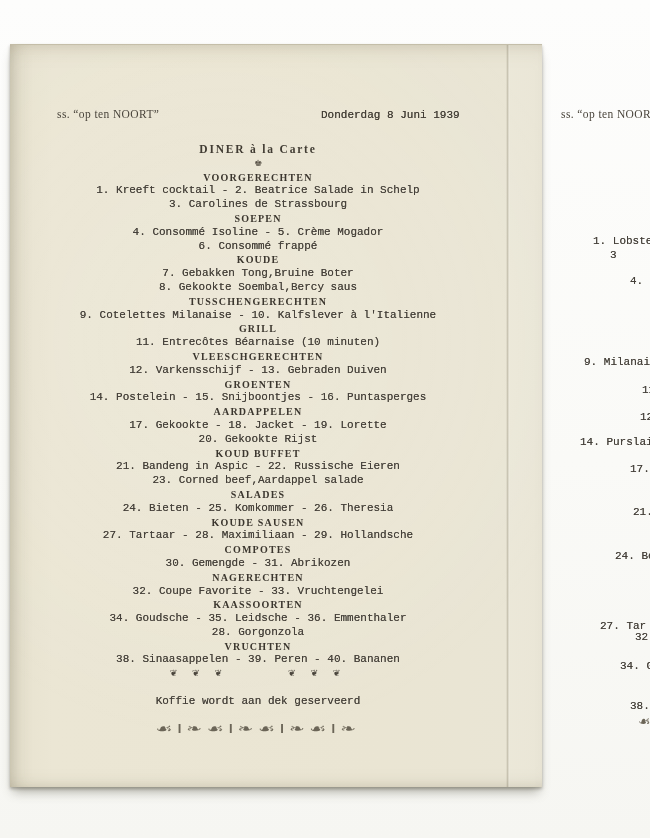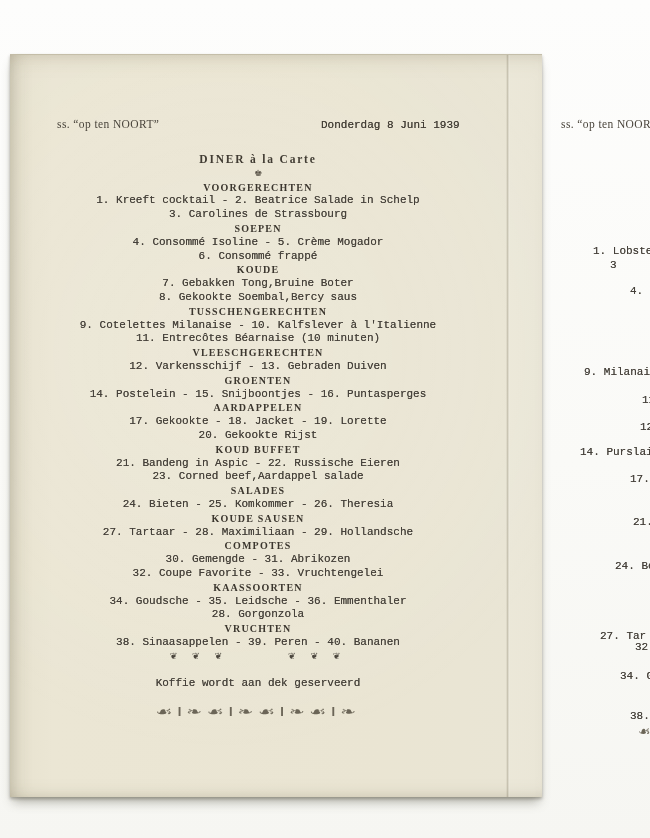--- a/index.html
+++ b/index.html
@@ -3,21 +3,21 @@
 <meta charset="utf-8">
 <style>
   html,body{margin:0;padding:0;}
   body{
     width:650px;height:838px;position:relative;overflow:hidden;
     background:linear-gradient(180deg,#fdfdfc 0%,#fafaf7 55%,#f6f6f2 100%);
     font-family:"Liberation Sans",sans-serif;
   }
   
   .paper{
-    position:absolute;left:10px;top:54px;width:532px;height:742px;
+    position:absolute;left:10px;top:44px;width:532px;height:742px;
     background:
       radial-gradient(120% 90% at 40% 40%, rgba(255,255,255,0.10), rgba(0,0,0,0) 60%),
       linear-gradient(90deg,#e7e2cf 0%,#ebe6d4 8%,#eae5d3 70%,#e9e5d5 100%);
     border-top:1px solid rgba(150,143,118,0.45);
     box-shadow:
       0 2px 3px rgba(95,92,76,0.45),
       0 8px 10px -3px rgba(100,98,85,0.45),
       inset 14px 0 20px -14px rgba(120,110,88,0.45),
       inset 0 16px 22px -18px rgba(150,140,115,0.40),
       inset 0 -14px 18px -16px rgba(140,132,105,0.35);
@@ -92,37 +92,39 @@
       <div class="ln t-item">1. Kreeft cocktail - 2. Beatrice Salade in Schelp</div>
       <div class="ln t-item">3. Carolines de Strassbourg</div>
       <div class="ln t-heading">SOEPEN</div>
       <div class="ln t-item">4. Consommé Isoline - 5. Crème Mogador</div>
       <div class="ln t-item">6. Consommé frappé</div>
       <div class="ln t-heading">KOUDE</div>
       <div class="ln t-item">7. Gebakken Tong,Bruine Boter</div>
       <div class="ln t-item">8. Gekookte Soembal,Bercy saus</div>
       <div class="ln t-heading">TUSSCHENGERECHTEN</div>
       <div class="ln t-item">9. Cotelettes Milanaise - 10. Kalfslever à l'Italienne</div>
+      <div class="ln t-heading">GRILL</div>
       <div class="ln t-item">11. Entrecôtes Béarnaise (10 minuten)</div>
       <div class="ln t-heading">VLEESCHGERECHTEN</div>
       <div class="ln t-item">12. Varkensschijf - 13. Gebraden Duiven</div>
       <div class="ln t-heading">GROENTEN</div>
       <div class="ln t-item">14. Postelein - 15. Snijboontjes - 16. Puntasperges</div>
       <div class="ln t-heading">AARDAPPELEN</div>
       <div class="ln t-item">17. Gekookte - 18. Jacket - 19. Lorette</div>
       <div class="ln t-item">20. Gekookte Rijst</div>
       <div class="ln t-heading">KOUD BUFFET</div>
       <div class="ln t-item">21. Bandeng in Aspic - 22. Russische Eieren</div>
       <div class="ln t-item">23. Corned beef,Aardappel salade</div>
       <div class="ln t-heading">SALADES</div>
       <div class="ln t-item">24. Bieten - 25. Komkommer - 26. Theresia</div>
       <div class="ln t-heading">KOUDE SAUSEN</div>
       <div class="ln t-item">27. Tartaar - 28. Maximiliaan - 29. Hollandsche</div>
       <div class="ln t-heading">COMPOTES</div>
       <div class="ln t-item">30. Gemengde - 31. Abrikozen</div>
+      <div class="ln t-heading">NAGERECHTEN</div>
       <div class="ln t-item">32. Coupe Favorite - 33. Vruchtengelei</div>
       <div class="ln t-heading">KAASSOORTEN</div>
       <div class="ln t-item">34. Goudsche - 35. Leidsche - 36. Emmenthaler</div>
       <div class="ln t-item">28. Gorgonzola</div>
       <div class="ln t-heading">VRUCHTEN</div>
       <div class="ln t-item">38. Sinaasappelen - 39. Peren - 40. Bananen</div>
       <div class="ln t-stars">❦ ❦ ❦    ❦ ❦ ❦</div>
       <div class="ln t-blank"></div>
       <div class="ln t-note">Koffie wordt aan dek geserveerd</div>
       <div class="ln t-blank"></div>

